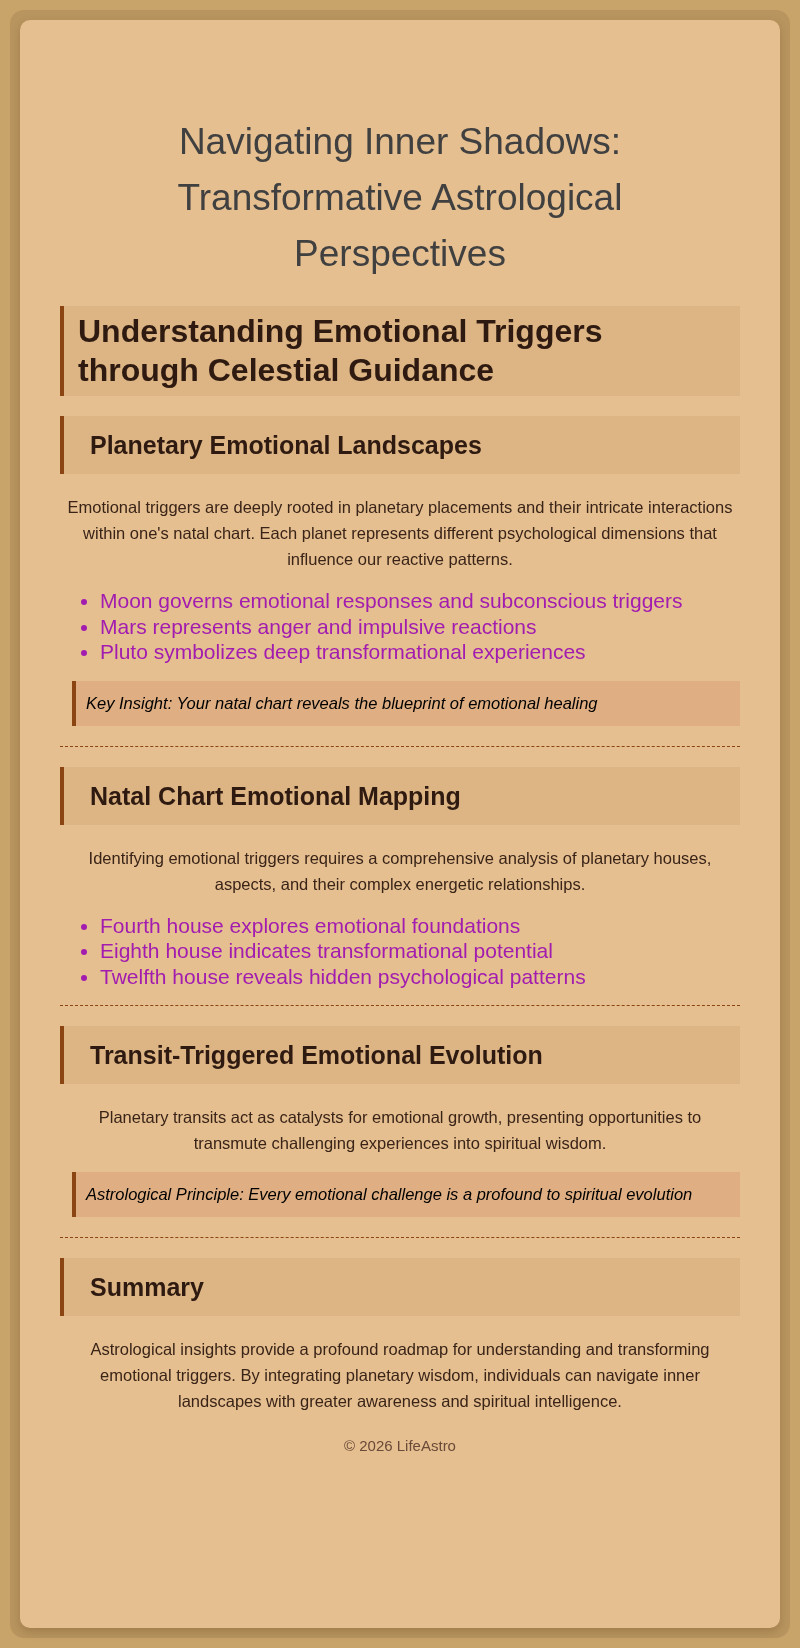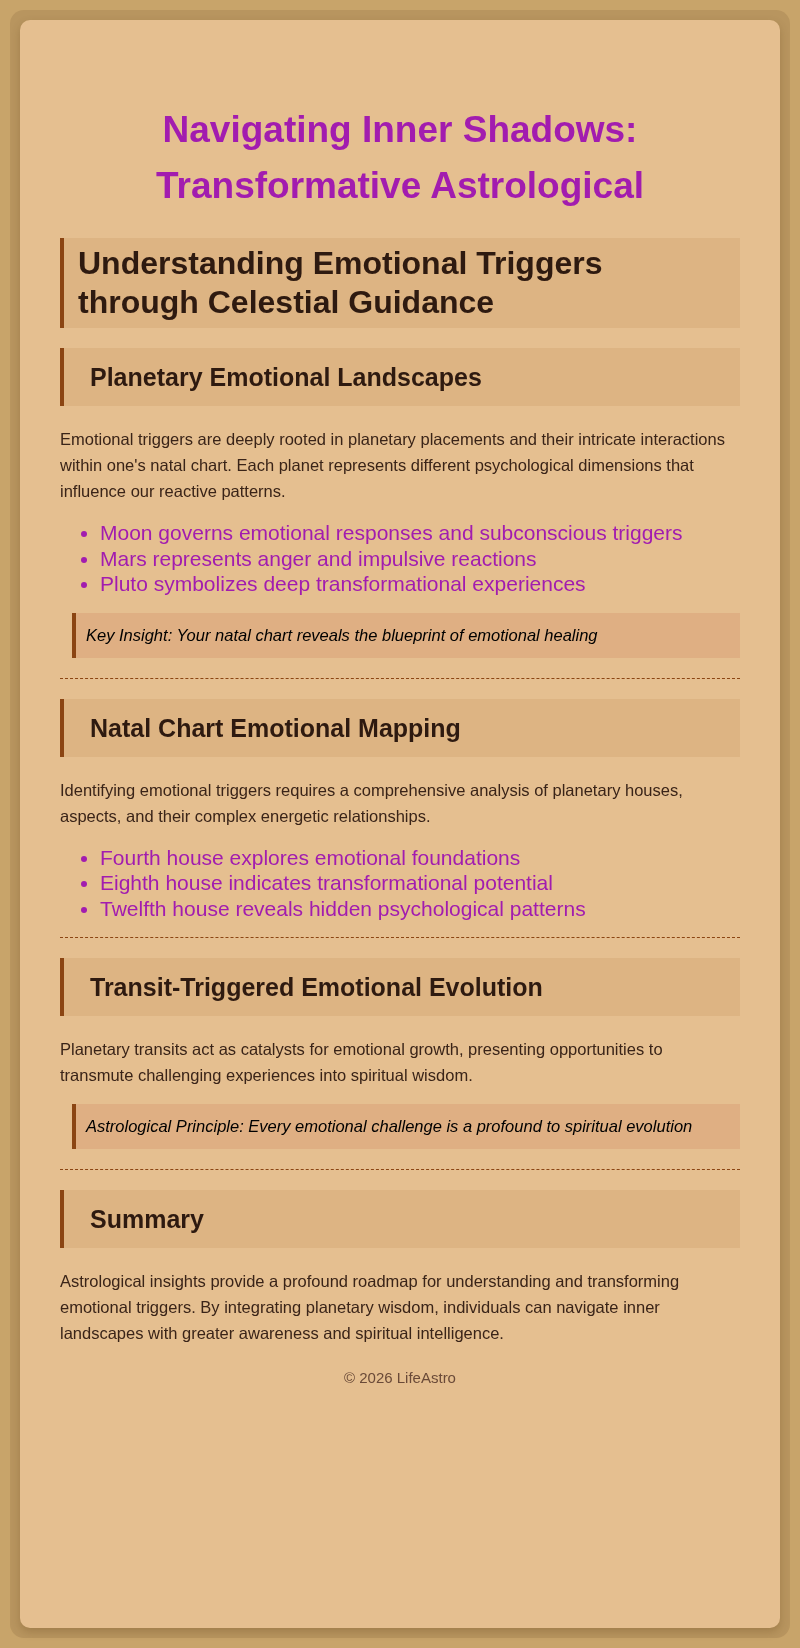--- a/index.html
+++ b/index.html
@@ -14,35 +14,35 @@
     position:absolute; left:10px; top:10px; width:780px; height:1628px;
     background:#b8955f; border-radius:14px; box-sizing:border-box; padding:10px;
   }
   .card {
     width:760px; height:1608px;
     background:#e5bf90; border-radius:10px; box-sizing:border-box;
     padding:50px 40px 0 40px;
     box-shadow:0 4px 8px rgba(90,60,20,0.25);
   }
   h1 {
-    margin:32px 0 24px 0; text-align:center;
-    font-size:37px; line-height:56px; font-weight:bold; color:#a21caf;
+    margin:44px 0 24px 0; text-align:center;
+    font-size:37px; line-height:56px; font-weight:normal; color:#404040;
   }
   .h2 {
     background:#ddb483; border-left:4px solid #8b4513;
     padding:6px 14px; margin:0 0 20px 0;
     font-size:32px; line-height:39px; font-weight:bold; color:#2e1a10;
   }
   .h3 {
     background:#ddb483; border-left:4px solid #8b4513;
     padding:8px 26px; margin:0 0 20px 0;
     font-size:25px; line-height:42px; font-weight:bold; color:#2e1a10;
   }
   p.body {
-    margin:0 0 16px 0; font-size:16.5px; line-height:26px; color:#3a2418;
+    margin:0 0 16px 0; font-size:16.5px; line-height:26px; color:#3a2418;text-align:center;
   }
   ul { margin:0 0 16px 0; padding-left:40px; }
   ul li { font-size:21px; line-height:25.5px; color:#a21caf; }
   .quote {
     background:#dfaf83; border-left:4px solid #8b4513;
     padding:10px 10px; margin:0 0 20px 12px;
     font-style:italic; font-size:16.5px; line-height:25px; color:#000000;
   }
   hr.sep {
     border:none; border-top:1px dashed #8b4513; margin:0 0 20px 0; height:0;
@@ -53,20 +53,21 @@
 </style>
 </head>
 <body>
 
 <div class="frame">
   <div class="card">
 
     <h1>
       <span>Navigating Inner Shadows:</span><br>
       <span>Transformative Astrological</span><br>
+      <span>Perspectives</span>
     </h1>
 
     <div class="h2">Understanding Emotional Triggers through Celestial Guidance</div>
 
     <div>
       <div class="h3">Planetary Emotional Landscapes</div>
       <p class="body">Emotional triggers are deeply rooted in planetary placements and their intricate interactions within one's natal chart. Each planet represents different psychological dimensions that influence our reactive patterns.</p>
       <ul>
         <li>Moon governs emotional responses and subconscious triggers</li>
         <li>Mars represents anger and impulsive reactions</li>

